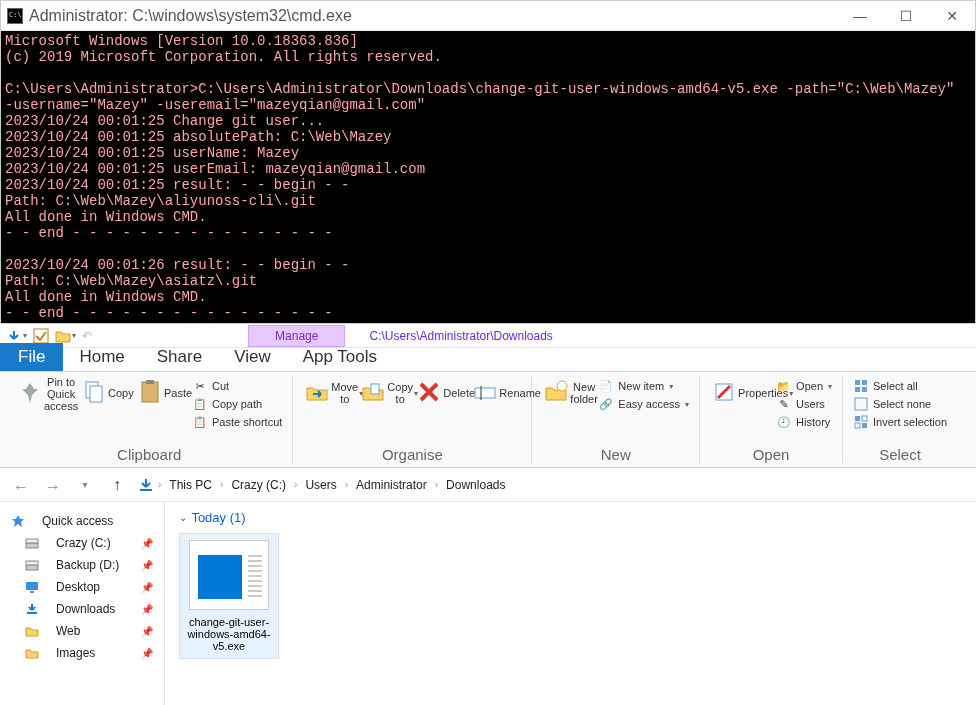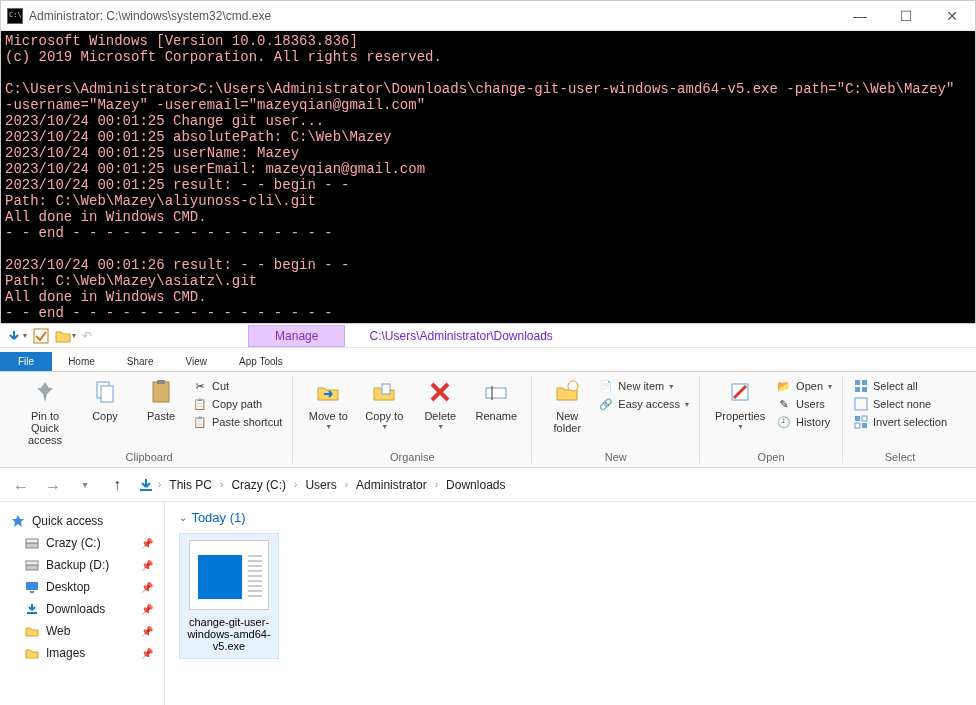--- a/index.html
+++ b/index.html
@@ -3,61 +3,61 @@
 <meta charset="utf-8">
 <style>
 * { box-sizing: border-box; margin: 0; padding: 0; }
 body { font-family: "Segoe UI", Tahoma, sans-serif; font-size: 12px; width: 976px; height: 705px; overflow: hidden; background: #fff; }
 
 
 .cmd-window { border: 1px solid #ccc; }
 .cmd-titlebar { height: 30px; background: #fff; display: flex; align-items: center; padding: 0 0 0 6px; border-bottom: 1px solid #e5e5e5; }
 .cmd-icon { width: 16px; height: 16px; background: #000; border: 1px solid #666; margin-right: 6px; position: relative; }
 .cmd-icon::after { content: "C:\\"; color: #ccc; font-size: 7px; position: absolute; top: 2px; left: 1px; font-family: monospace; }
-.cmd-title { flex: 1; font-size: 12px; color: #555; }
+.cmd-title { flex: 1; font-size: 16px; color: #555; }
 .cmd-btns { display: flex; }
 .cmd-btn { width: 46px; height: 30px; display: flex; align-items: center; justify-content: center; color: #555; font-size: 14px; }
 .cmd-body { background: #000; color: #fca5a5; font-family: "Consolas","Courier New",monospace; font-size: 14px; line-height: 16px; padding: 2px 4px; min-height: 290px; white-space: pre-wrap; word-break: break-all; }
 
 
 .explorer-quick { height: 24px; background: #fff; display: flex; align-items: center; padding: 2px 6px; border-bottom: 1px solid #e5e5e5; }
 .qa-item { display: flex; align-items: center; margin-right: 6px; }
 .chev { font-size: 8px; color: #666; margin-left: 1px; }
 .manage-tab { margin-left: 150px; background: #e6c9ff; color: #7b2fb5; padding: 3px 26px; font-size: 12px; border: 1px solid #d0a0ff; }
 .explorer-path-title { font-size: 12px; color: #6d28d9; margin-left: 24px; }
 
 
 .ribbon-tabs { height: 24px; display: flex; align-items: flex-end; border-bottom: 1px solid #d4d4d4; background: #fff; }
-.rtab { padding: 4px 16px; font-size: 10px; color: #333; }
+.rtab { padding: 4px 16px; font-size: 17px; color: #333; }
 .rtab.file { background: #1979ca; color: #fff; padding: 4px 18px; }
 .rtab.active { }
 
 
 .ribbon { height: 96px; background: #f9f9f9; border-bottom: 1px solid #d4d4d4; display: flex; padding: 4px 6px; }
 .rgroup { display: flex; flex-direction: column; align-items: center; border-right: 1px solid #e0e0e0; padding: 0 10px; }
 .rgroup-items { display: flex; align-items: flex-start; flex: 1; gap: 6px; }
-.rgroup-label { font-size: 11px; color: #666; padding-top: 2px; }
-.rbtn { display: flex; flex-direction: column; align-items: center; justify-content: flex-start; width: 50px; text-align: center; font-size: 11px; color: #333; }
+.rgroup-label { font-size: 15px; color: #666; padding-top: 2px; }
+.rbtn { display: flex; flex-direction: row; align-items: center; justify-content: flex-start; width: 50px; text-align: center; font-size: 11px; color: #333; }
 .rbtn-ico { width: 32px; height: 32px; margin-bottom: 2px; display:flex; align-items:center; justify-content:center; }
 .rstack { display: flex; flex-direction: column; gap: 2px; }
 .rrow { display: flex; align-items: center; gap: 4px; font-size: 11px; color: #333; white-space: nowrap; }
 .rrow .sm-ico { width:16px; height:16px; display:flex; align-items:center; justify-content:center; }
 
 
 .addrbar { height: 34px; display: flex; align-items: center; padding: 4px 10px; gap: 10px; border-bottom: 1px solid #e5e5e5; }
 .navbtn { width: 22px; height: 22px; display: flex; align-items: center; justify-content: center; color: #888; font-size: 16px; }
 .navbtn.enabled { color: #333; }
 .crumb-wrap { display: flex; align-items: center; gap: 2px; font-size: 12px; color: #222; }
 .crumb { padding: 2px 4px; }
 .crumb-sep { color: #999; font-size: 10px; padding: 0 2px; }
 
 
 .explorer-body { display: flex; height: calc(705px - 30px - 290px - 24px - 24px - 96px - 34px); }
 .sidebar { width: 165px; border-right: 1px solid #e5e5e5; padding: 8px 4px; }
-.side-item { display: flex; align-items: center; padding: 3px 6px; font-size: 12px; color: #222; gap: 6px; }
+.side-item { display: flex; align-items: center; padding: 3px 6px; font-size: 12px; color: #222; gap: 16px; }
 .side-item .pin { margin-left: auto; color: #888; font-size: 10px; }
 .side-ico { width:16px; height:16px; display:flex; align-items:center; justify-content:center; }
 .content { flex: 1; padding: 8px 14px; }
 .group-header { color: #0066cc; font-size: 13px; display: flex; align-items: center; gap: 4px; margin-bottom: 8px; }
 .group-header .chevd { font-size: 10px; color: #555; }
 .file-item { width: 100px; display: flex; flex-direction: column; align-items: center; padding: 6px; border: 1px solid #cce4ff; background: #e6f2ff; font-size: 11px; text-align: center; }
 .file-thumb { width: 80px; height: 70px; background: #fff; border: 1px solid #ccc; margin-bottom: 6px; position: relative; }
 .file-thumb::before { content: ""; position: absolute; left: 8px; top: 14px; width: 44px; height: 44px; background: #0078d7; }
 .file-thumb::after { content: ""; position: absolute; right: 6px; top: 14px; width: 14px; height: 44px; background: repeating-linear-gradient(#ccc, #ccc 2px, #fff 2px, #fff 5px); }
 svg { display: block; }

